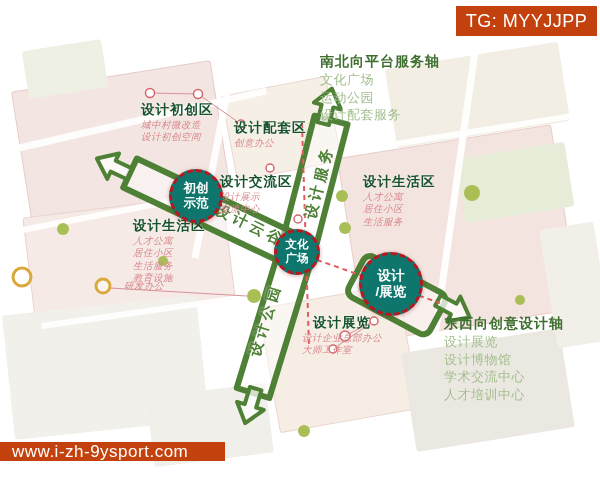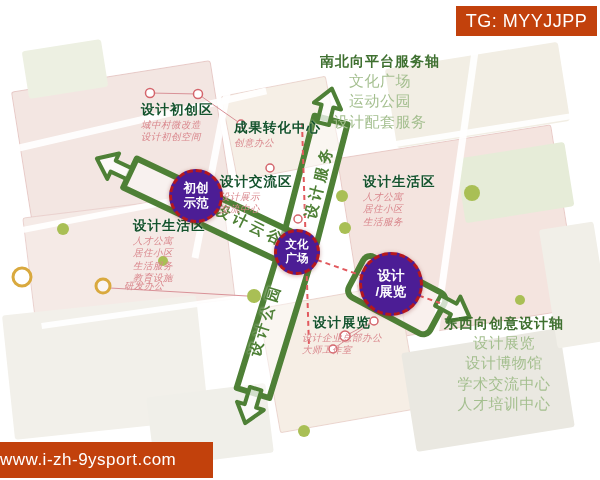--- a/index.html
+++ b/index.html
@@ -43,37 +43,37 @@
   .zone{position:absolute;z-index:5;white-space:nowrap;}
   .zone-title{font-size:13.5px;font-weight:bold;color:#14532d;letter-spacing:1px;text-shadow:0 0 2px rgba(255,255,255,.7);text-align:center;}
   .zone-items div{font-size:9.5px;color:#d9868c;line-height:1.3;letter-spacing:.5px;font-style:italic;}
   .z0{left:141px;top:101px;} .z1{left:234px;top:119px;} .z2{left:220px;top:173px;}
   .z3{left:133px;top:217px;} .z4{left:124px;top:280px;} .z5{left:363px;top:173px;}
   .z6{left:302px;top:314px;}
 
   
   .axis{position:absolute;z-index:5;white-space:nowrap;}
   .axis-title{font-size:14px;font-weight:bold;color:#3f7030;letter-spacing:1px;}
-  .axis-items div{font-size:15px;color:#a4bf8f;line-height:1.35;letter-spacing:.5px;text-align:center;}
+  .axis-items div{font-size:13px;color:#a4bf8f;line-height:1.35;letter-spacing:.5px;}
   .axis-north{left:320px;top:53px;}
   .axis-east{left:444px;top:315px;}
 
   
-  .badge{position:absolute;z-index:6;border-radius:50%;background:#4c1d95;border:3px dashed #b5181e;
+  .badge{position:absolute;z-index:6;border-radius:50%;background:#0f766e;border:3px dashed #b5181e;
     display:flex;flex-direction:column;align-items:center;justify-content:center;
     color:#fff;font-weight:bold;text-align:center;box-shadow:0 1px 4px rgba(120,20,20,.35);}
   .badge span{display:block;line-height:1.18;}
   .bd-startup{left:169px;top:169px;width:48px;height:48px;font-size:12.5px;}
   .bd-culture{left:274px;top:229px;width:40px;height:40px;font-size:11.5px;}
   .bd-exhibit{left:359px;top:252px;width:58px;height:58px;font-size:13.5px;}
 
   
   .wm{position:absolute;z-index:9;background:#c2410c;color:#ffffff;display:flex;align-items:center;}
   .wm-tg{left:456px;top:6px;width:141px;height:30px;justify-content:center;font-size:18px;letter-spacing:.5px;}
-  .wm-site{left:0;top:442px;width:213px;height:36px;font-size:17px;letter-spacing:.5px;}
+  .wm-site{left:0;top:442px;width:213px;height:19px;padding-left:12px;font-size:17px;letter-spacing:.5px;}
 </style>
 </head>
 <body>
 
 <div class="stage">
 
   <div class="blk b1"></div>
   <div class="blk b2"></div>
   <div class="blk b3"></div>
   <div class="blk b4"></div>
@@ -150,21 +150,21 @@
   <div class="corridor-label cl-park">设计公园</div>
 
   <div class="zone z0">
     <div class="zone-title">设计初创区</div>
     <div class="zone-items">
         <div>城中村微改造</div>
         <div>设计初创空间</div>
       </div>
   </div>
   <div class="zone z1">
-    <div class="zone-title">成果转化中心</div>
+    <div class="zone-title">设计配套区</div>
     <div class="zone-items">
         <div>创意办公</div>
       </div>
   </div>
   <div class="zone z2">
     <div class="zone-title">设计交流区</div>
     <div class="zone-items">
         <div>设计展示</div>
         <div>交流中心</div>
       </div>

